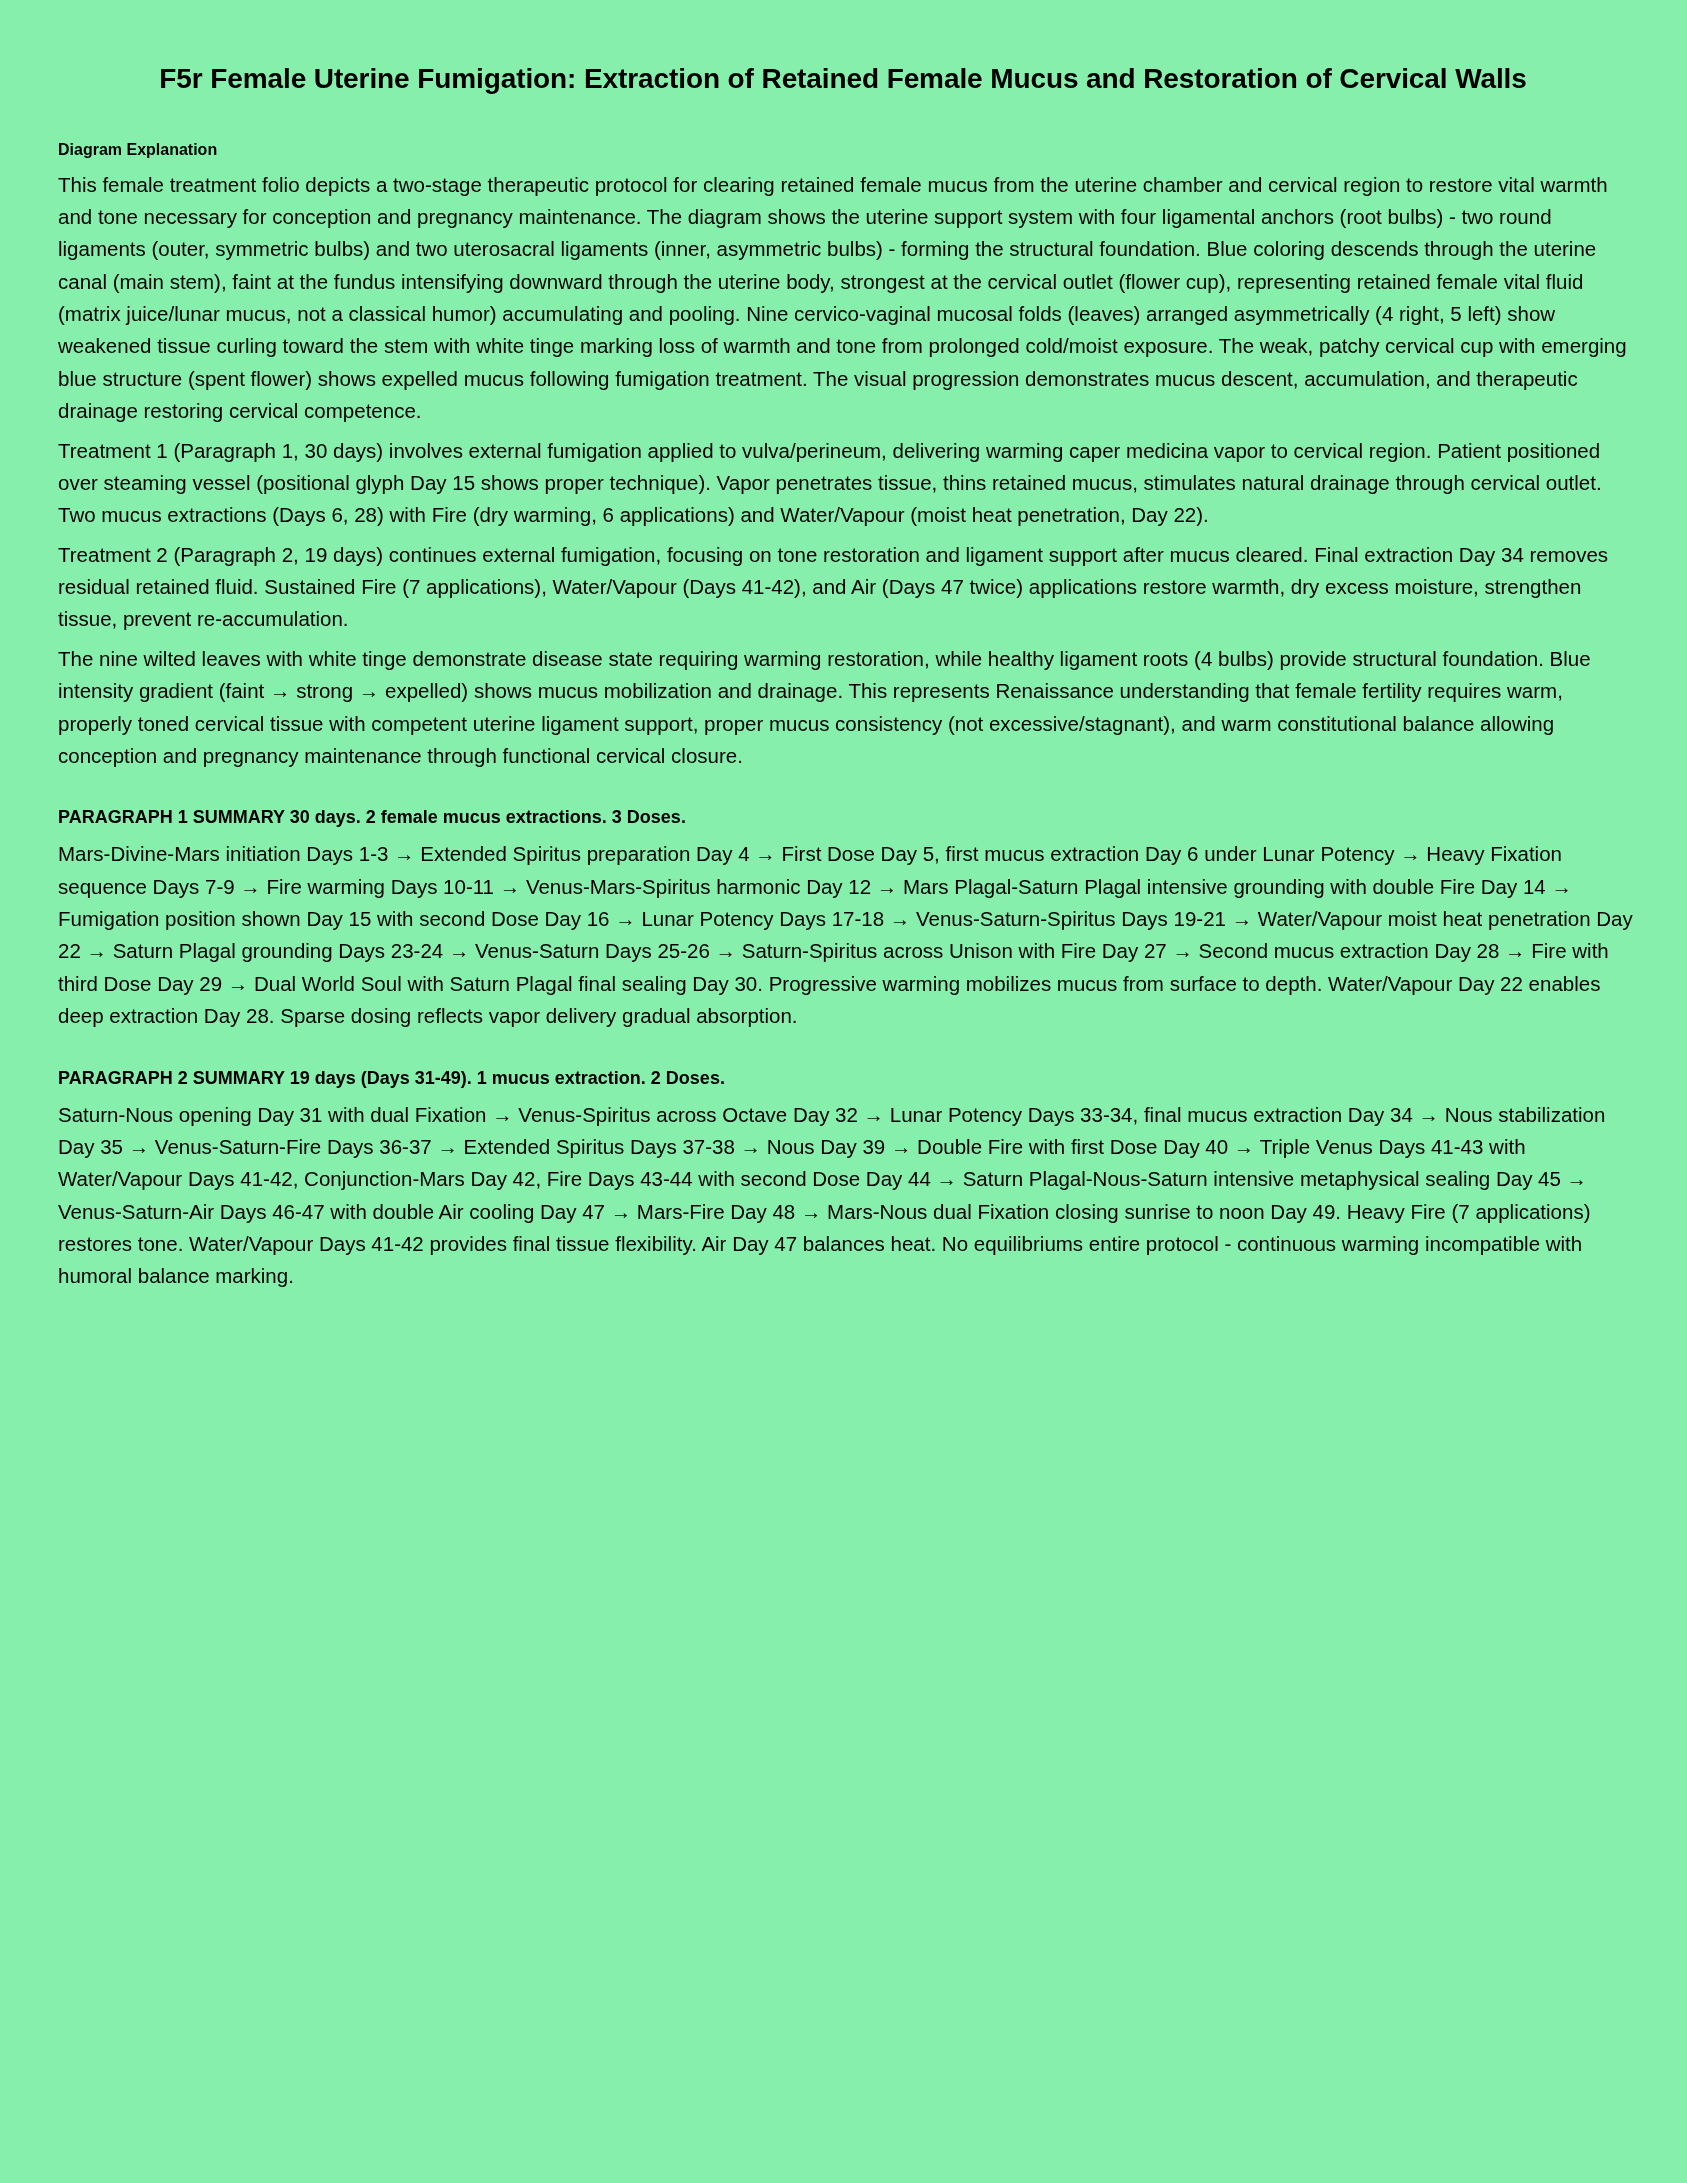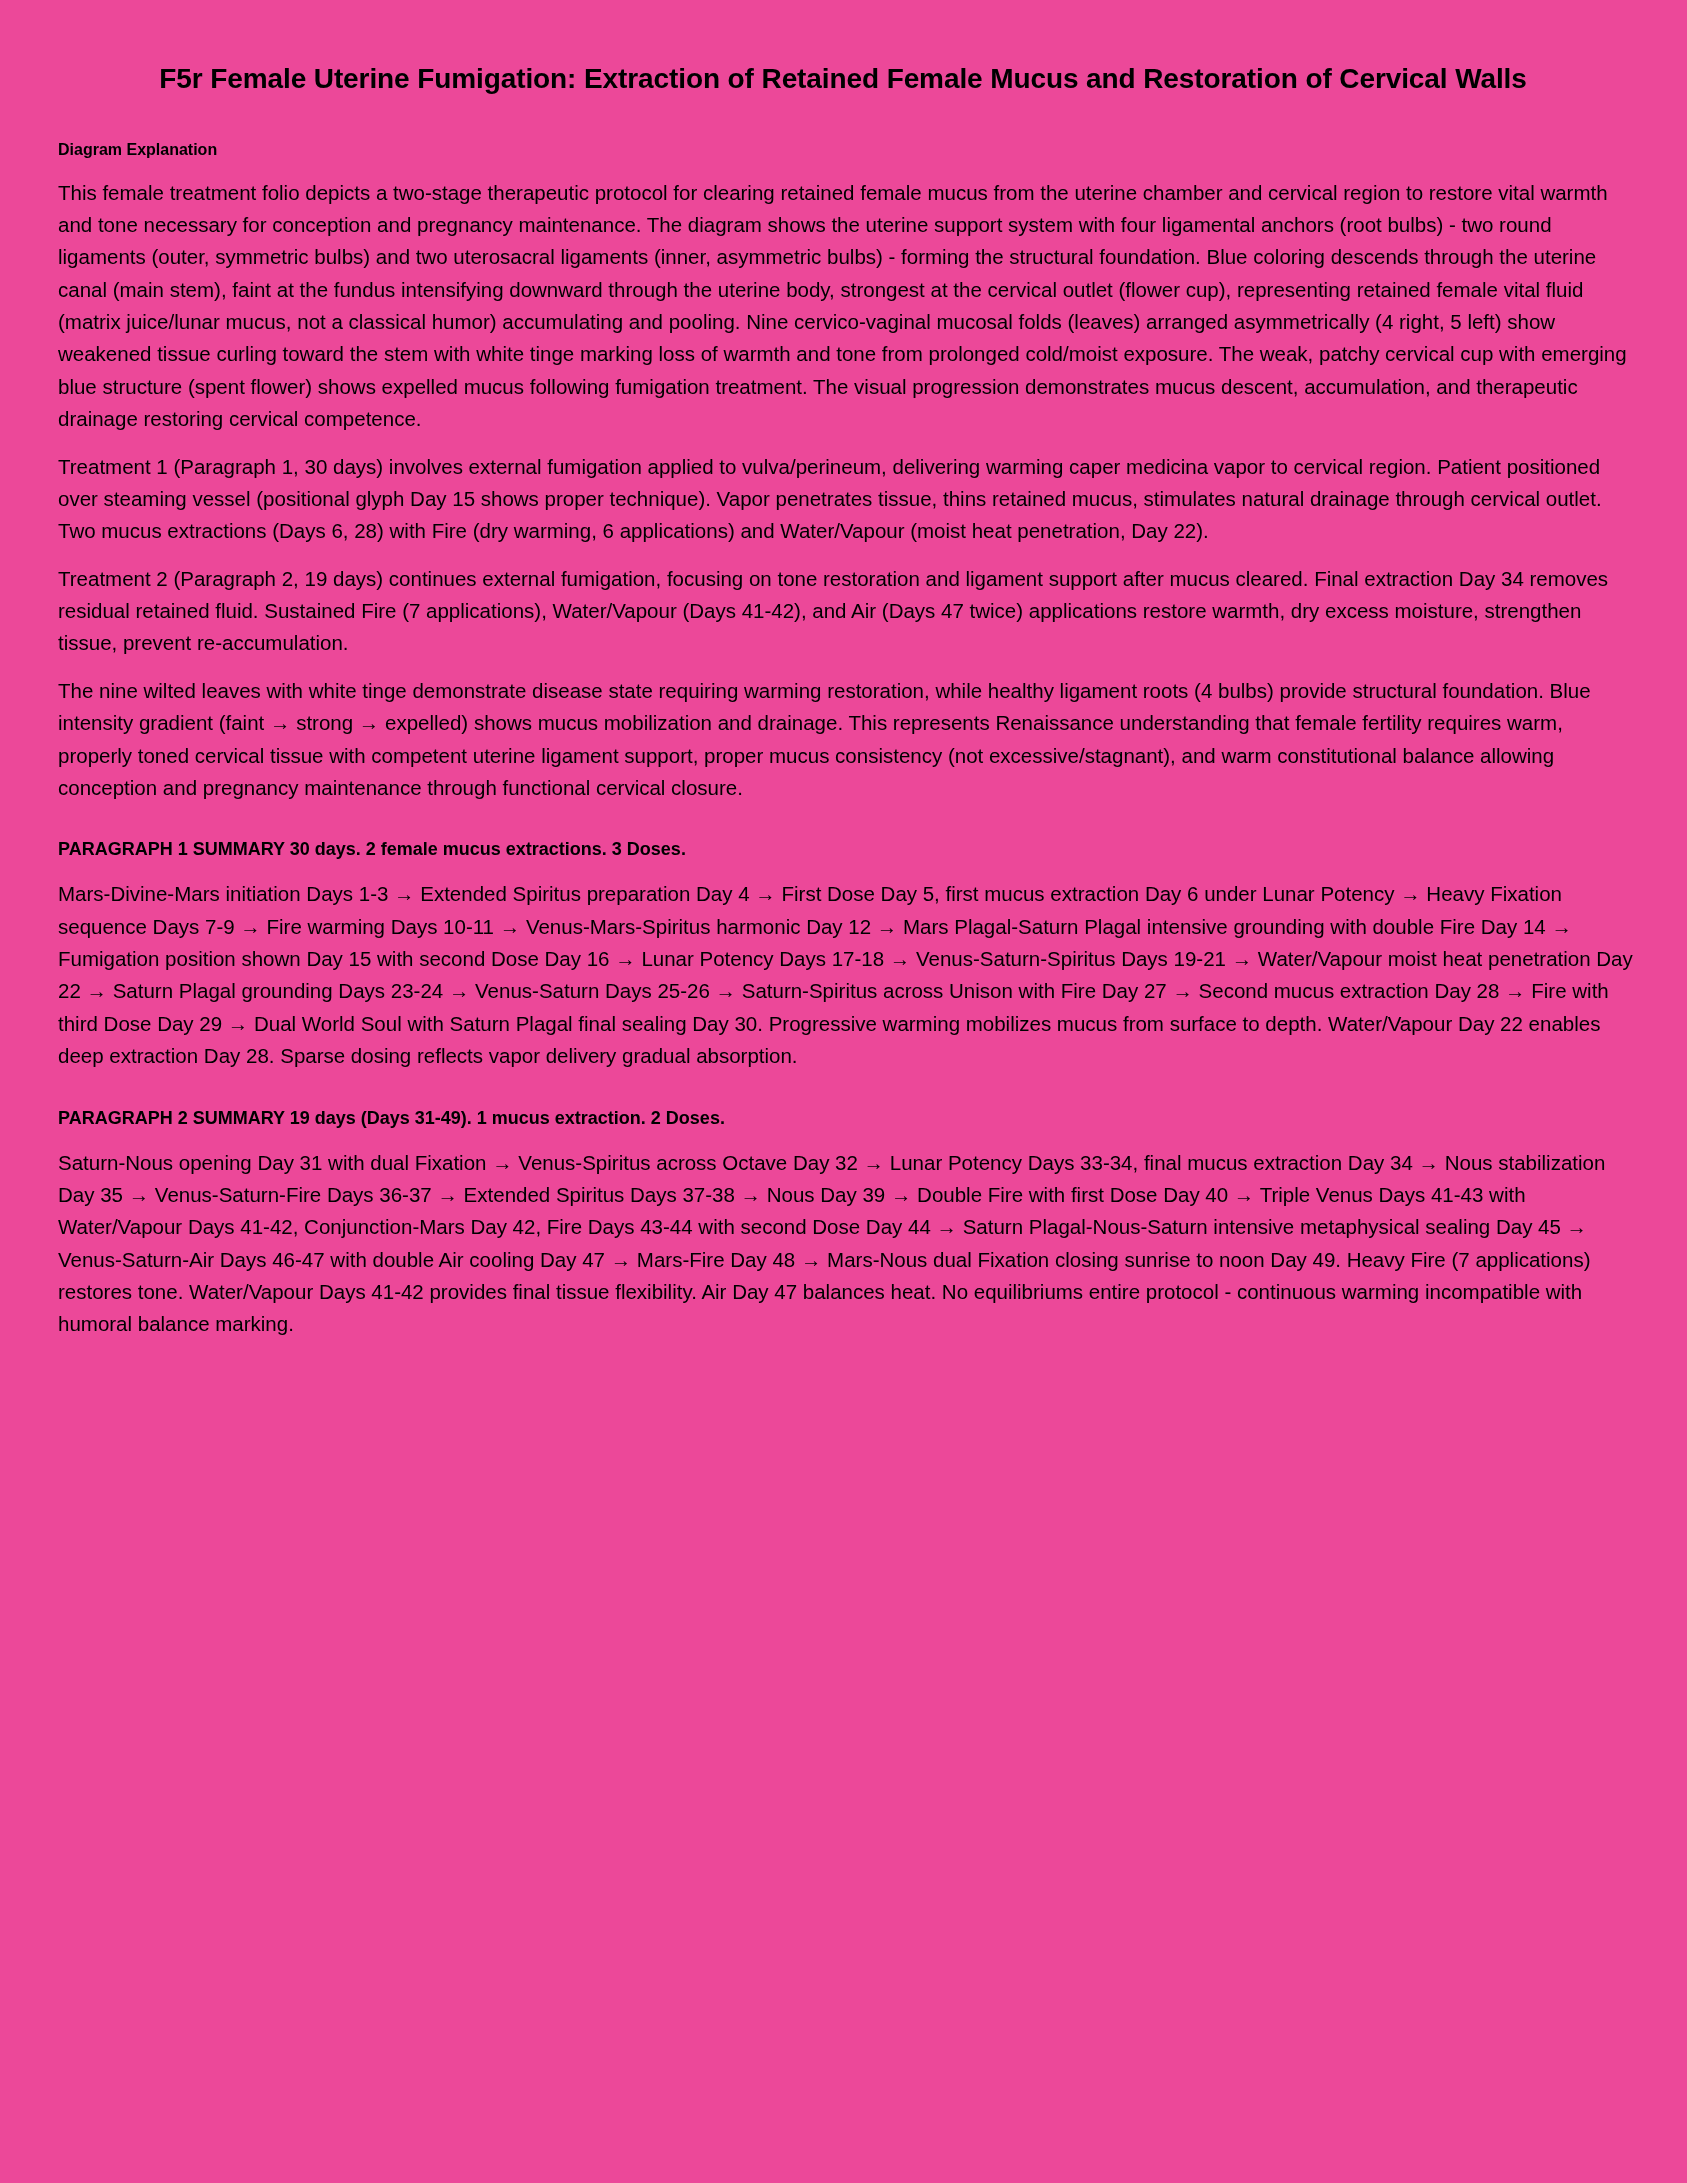--- a/index.html
+++ b/index.html
@@ -10,21 +10,21 @@
   }
   body {
     font-family: "Liberation Sans", sans-serif;
     color: #000000;
     -webkit-font-smoothing: antialiased;
   }
   .page {
     width: 1687px;
     height: 2183px;
     box-sizing: border-box;
-    background: #ec4899;
+    background: #86efac;
     position: relative;
     padding: 48px 53px 4px 58px;
     overflow: hidden;
   }
   .doc-title {
     font-size: 28px;
     font-weight: bold;
     line-height: 1.30;
     text-align: center;
     margin: 13.2px 36px 0 30px;
@@ -32,21 +32,21 @@
   }
   .section-heading {
     font-size: 16px;
     font-weight: bold;
     line-height: 1.5;
     margin: 40px 0 0 0;
   }
   .body-para {
     font-size: 20.5px;
     line-height: 1.58;
-    margin: 15px 0 0 0;
+    margin: 7px 0 0 0;
     text-align: left;
     max-width: 1581px;
   }
   .lead-in {
     font-weight: normal;
   }
   .summary-heading {
     font-size: 18px;
     font-weight: bold;
     line-height: 1.5;

